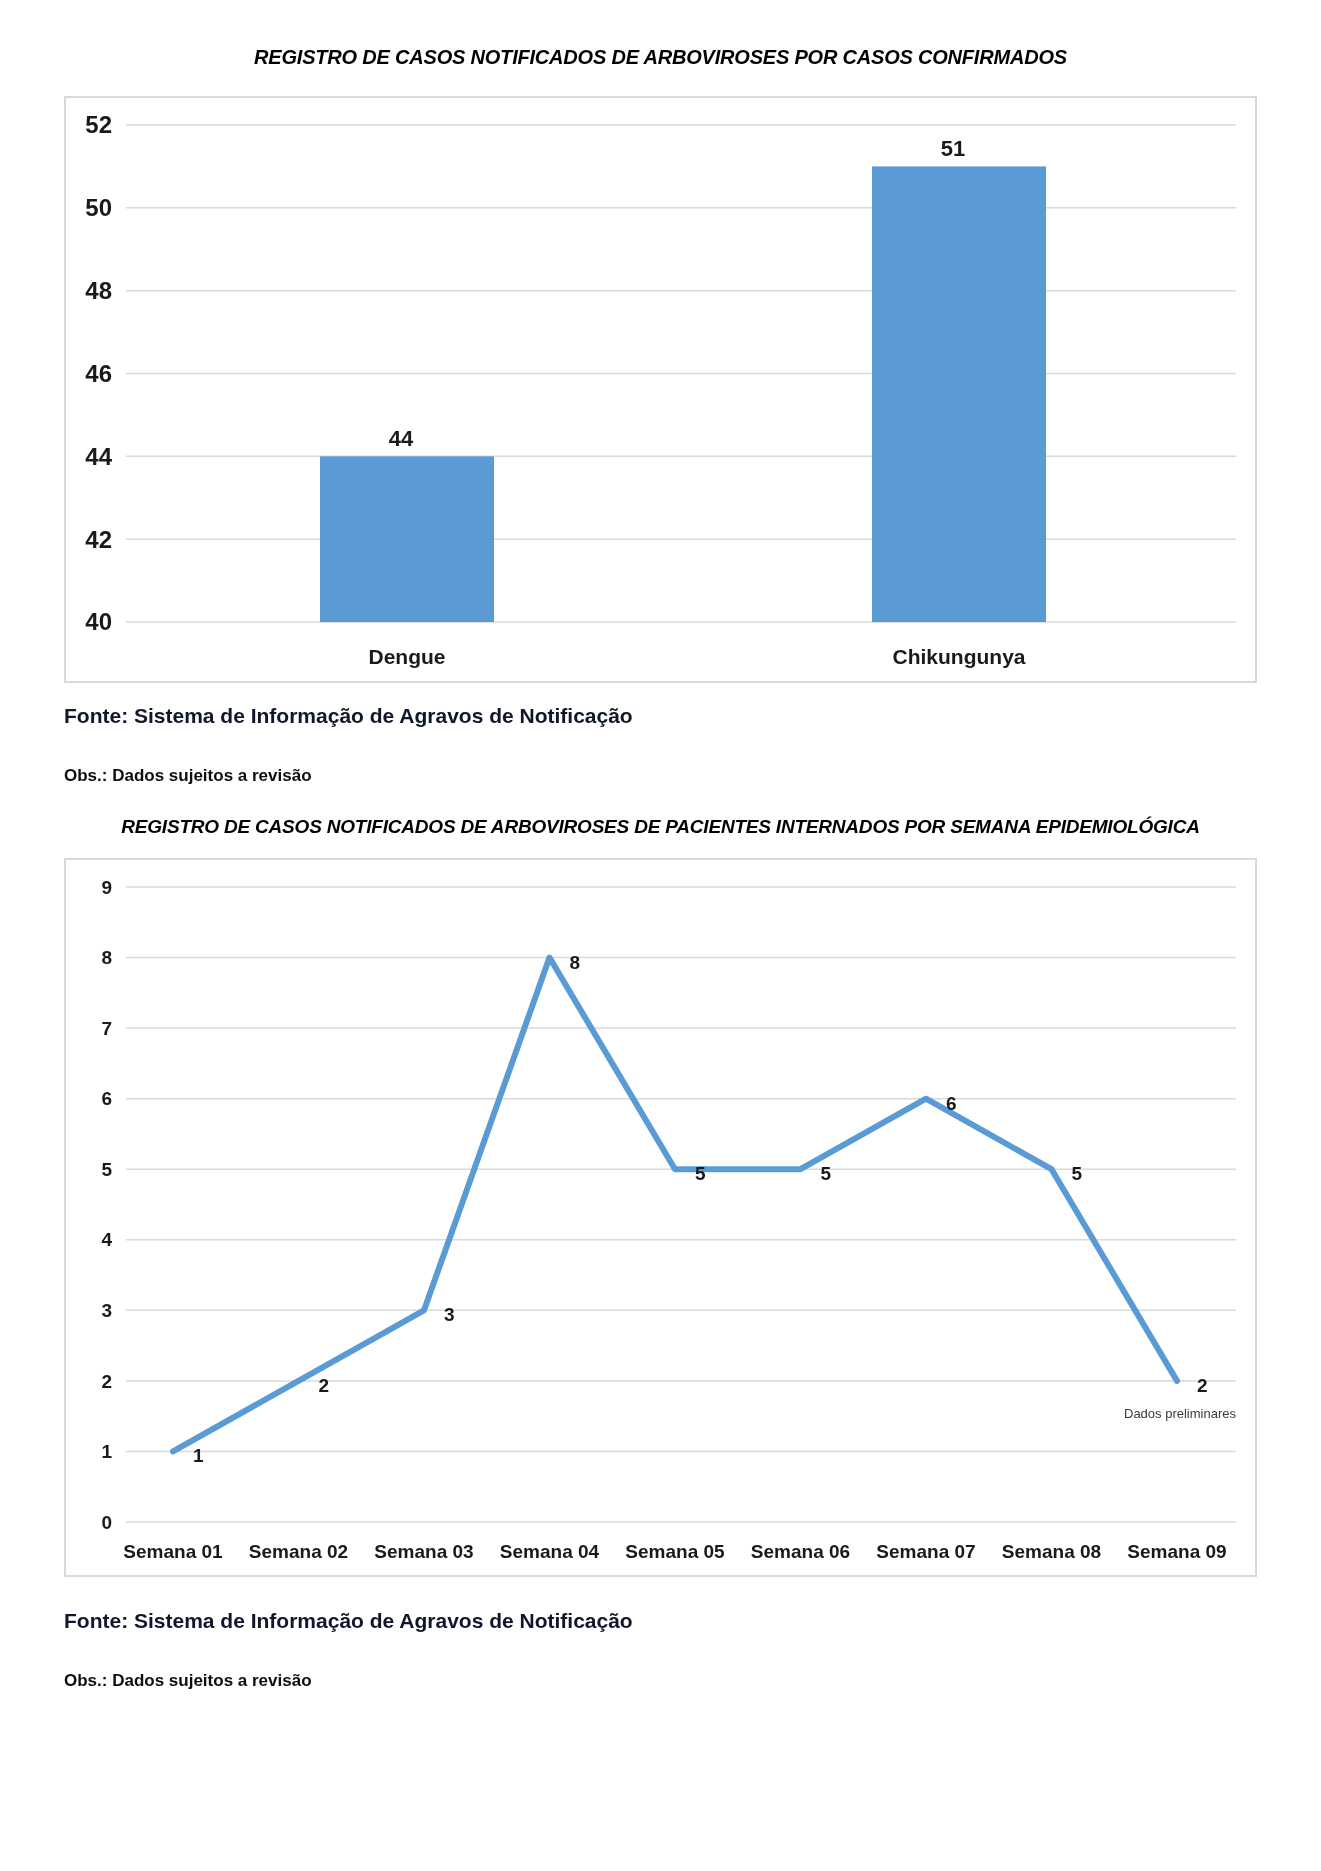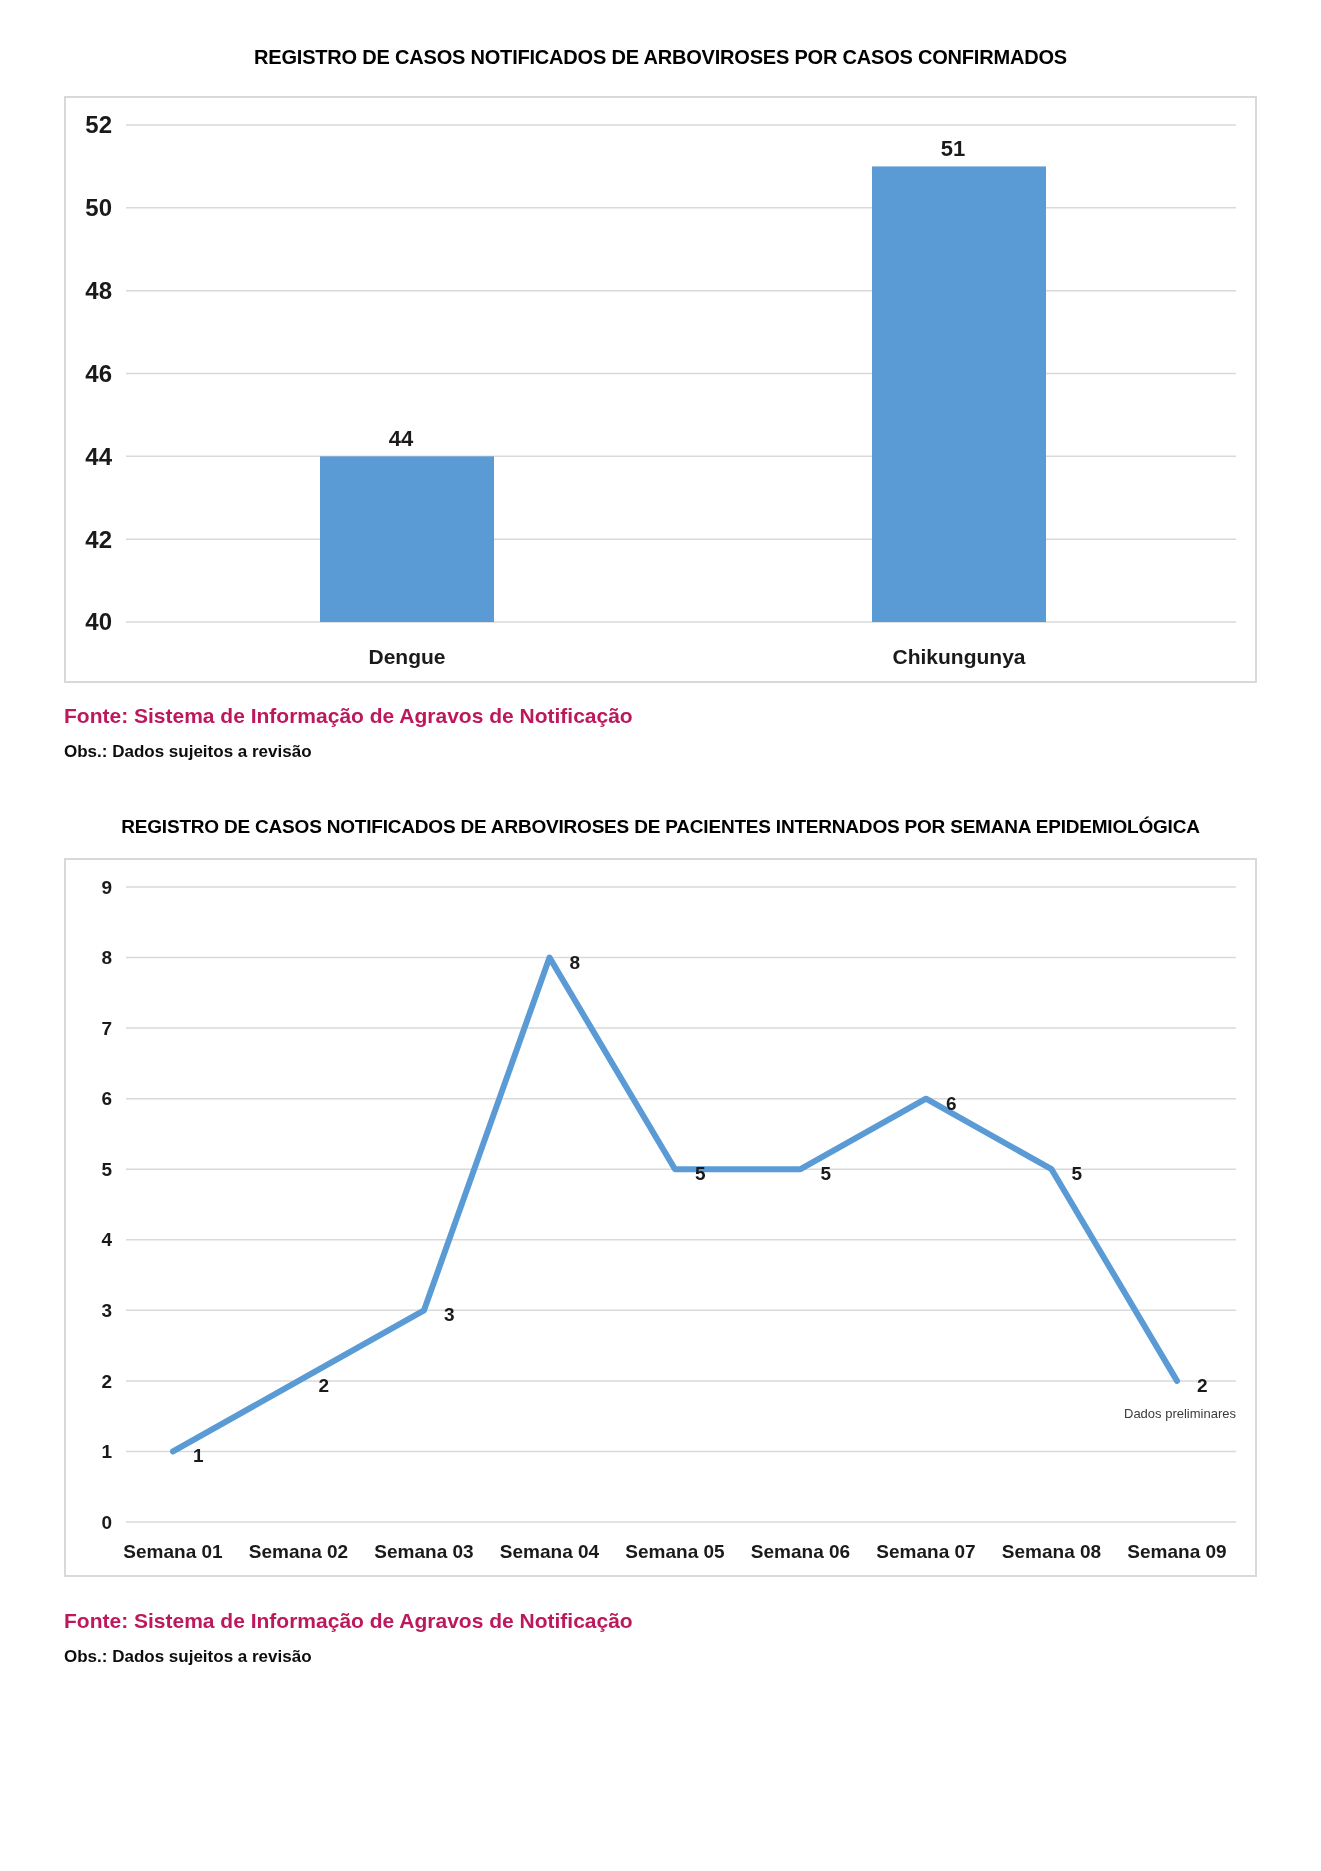--- a/index.html
+++ b/index.html
@@ -6,35 +6,35 @@
   .page{
     position:relative;
     width:1321px;height:1871px;
     background:#ffffff;
     font-family:"Liberation Sans", sans-serif;
     overflow:hidden;
   }
   .chart-title{
     position:absolute;left:64px;width:1193px;
     text-align:center;font-weight:700;color:#000000;
-    letter-spacing:-0.2px;white-space:nowrap;
+    letter-spacing:-0.2px;white-space:nowrap;font-style:italic;
   }
   .t1{top:46px;font-size:20px;}
   .t2{top:816px;font-size:19px;}
   .chart-box{
     position:absolute;left:64px;width:1193px;
     background:#ffffff;border:2px solid #D9D9D9;box-sizing:border-box;
   }
   .box1{top:96px;height:587px;}
   .box2{top:858px;height:719px;}
   .fonte{
-    position:absolute;left:64px;font-size:21px;font-weight:700;color:#be185d;white-space:nowrap;
+    position:absolute;left:64px;font-size:21px;font-weight:700;color:#0f172a;white-space:nowrap;
   }
   .obs{
-    position:absolute;left:64px;font-size:17px;font-weight:700;color:#0d0d0d;white-space:nowrap;
+    position:absolute;left:64px;font-size:17px;font-weight:700;color:#0d0d0d;white-space:nowrap;margin-top:24px;
   }
   .f1{top:704px;} .o1{top:742px;}
   .f2{top:1609px;} .o2{top:1647px;}
   svg{display:block;}
   svg text{font-family:"Liberation Sans", sans-serif;}
 </style>
 </head>
 <body>
 
 <div class="page">

